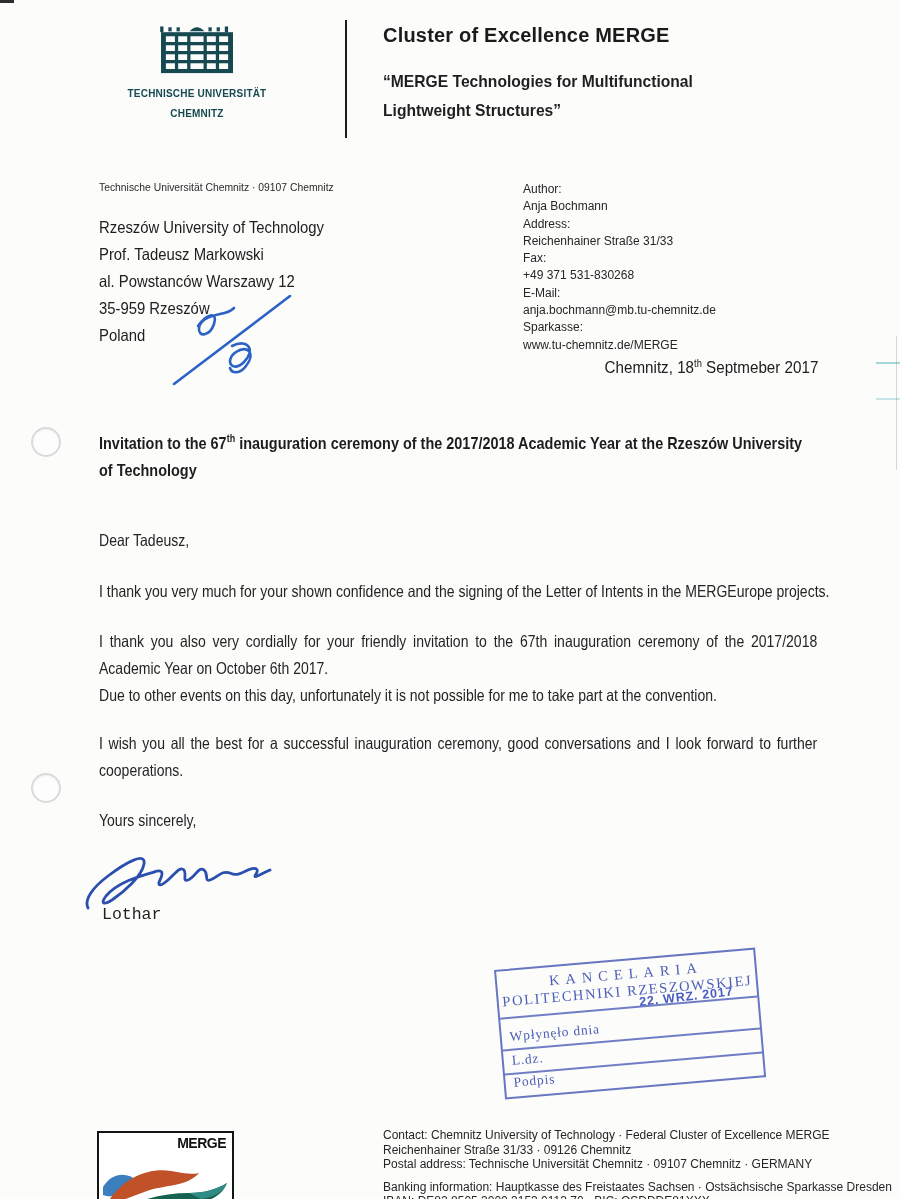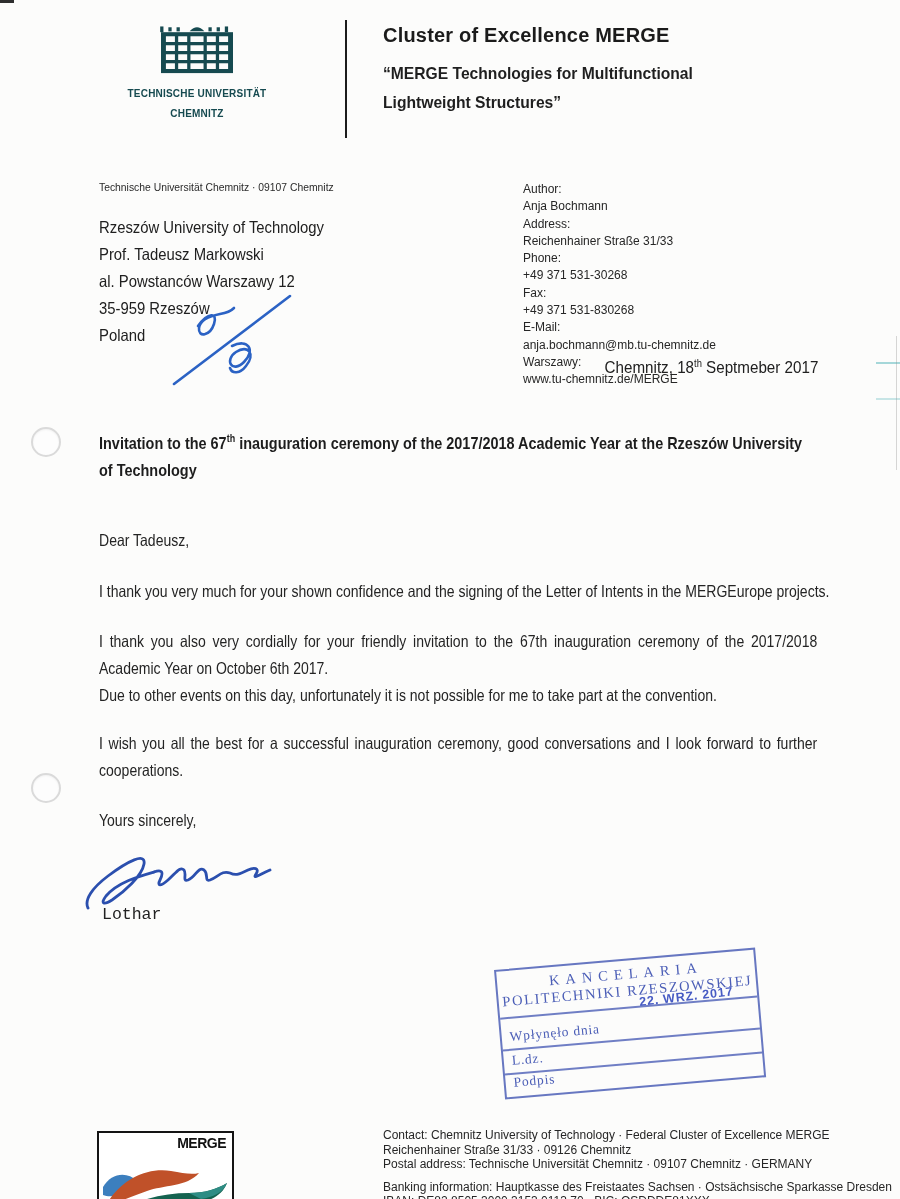--- a/index.html
+++ b/index.html
@@ -9,21 +9,21 @@
     font-family:"Liberation Sans", sans-serif;
   }
   .abs{position:absolute;}
 
   
   .tu-logo-block{left:97px; top:24px; width:200px; text-align:center;}
   .tu-building{display:block; margin:0 auto 6px auto;}
   .tu-name{font-weight:700; color:#164A50; font-size:10px; line-height:20px; letter-spacing:0.2px;}
   .hdr-divider{left:345px; top:20px; width:2px; height:118px; background:#1c1c1c;}
   .cluster{left:383px; top:24px; width:460px;}
-  .cluster-title{font-size:20px; font-weight:700; letter-spacing:0.2px; color:#1b1b1b; margin-bottom:12px;}
+  .cluster-title{font-size:20px; font-weight:700; letter-spacing:0.2px; color:#1b1b1b; margin-bottom:20px;}
   .cluster-sub{font-size:17px; font-weight:700; color:#1f1f1f; line-height:29px;
     transform:scaleX(0.92); transform-origin:0 0; white-space:nowrap;}
 
   
   .sender-line{left:99px; top:181px; font-size:11.5px; color:#2a2a2a;
     transform:scaleX(0.9); transform-origin:0 0; white-space:nowrap;}
   .recipient{left:99px; top:214px; font-size:16.5px; line-height:27px; color:#202020;
     transform:scaleX(0.9); transform-origin:0 0; white-space:nowrap;}
   .contact{left:523px; top:181px; font-size:12px; line-height:17.3px; color:#262626;}
   .contact-row{display:flex;flex-direction:column;}
@@ -151,33 +151,29 @@
   <div class="abs contact">
     <div class="contact-row">
       <span class="contact-label">Author:</span>
       <span class="contact-value">Anja Bochmann</span>
     </div>
     <div class="contact-row">
       <span class="contact-label">Address:</span>
       <span class="contact-value">Reichenhainer Straße 31/33</span>
     </div>
     <div class="contact-row">
-      <span class="contact-label">Phone:</span>
-      <span class="contact-value">+49 371 531-30268</span>
-    </div>
-    <div class="contact-row">
       <span class="contact-label">Fax:</span>
       <span class="contact-value">+49 371 531-830268</span>
     </div>
     <div class="contact-row">
       <span class="contact-label">E-Mail:</span>
       <span class="contact-value">anja.bochmann@mb.tu-chemnitz.de</span>
     </div>
     <div class="contact-row">
-      <span class="contact-label">Warszawy:</span>
+      <span class="contact-label">Sparkasse:</span>
       <span class="contact-value">www.tu-chemnitz.de/MERGE</span>
     </div>
   </div>
 
   <svg class="abs pen-scribble" width="135" height="110" viewBox="0 0 135 110">
     <g stroke="#2b62c4" stroke-width="2.6" fill="none" stroke-linecap="round">
       <path d="M6,102 L122,14"></path>
       <path d="M30,44 C40,30 50,30 46,42 C42,54 30,56 31,46 C32,38 42,34 52,32 C58,31 62,30 66,26"></path>
       <path d="M64,64 C80,56 88,68 76,80 C64,92 56,78 68,70 C80,62 88,72 78,84 C72,92 64,92 62,86"></path>
     </g>

